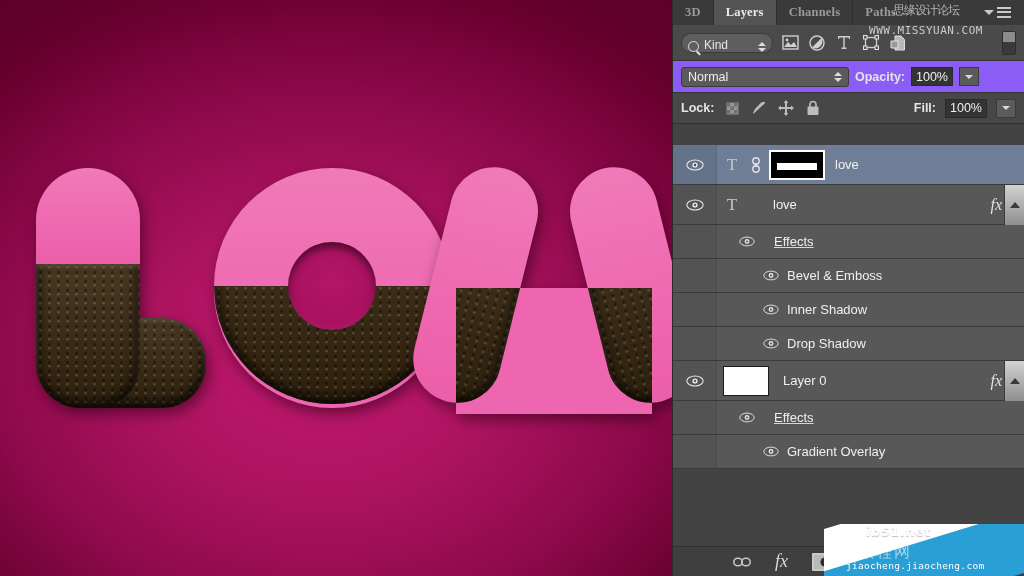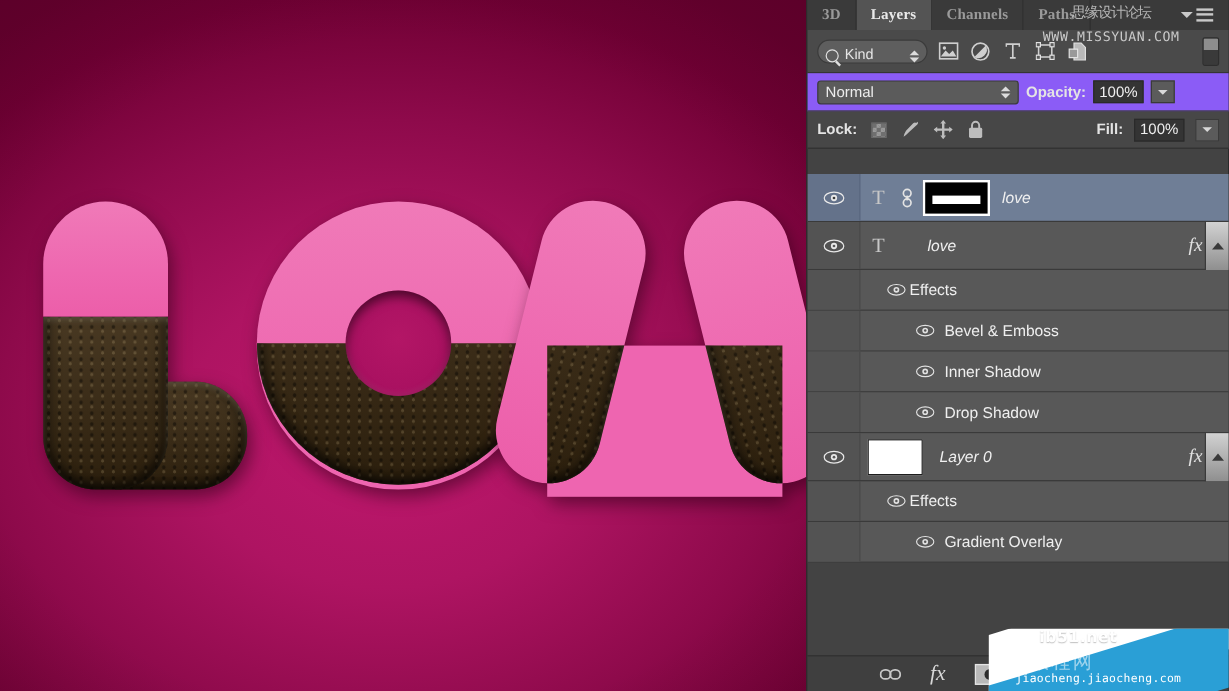--- a/index.html
+++ b/index.html
@@ -154,33 +154,33 @@
     background-size:7px 7px;background-position:0 0,3.5px 3.5px;border:1px solid #6a6a6a;}
 
   
   #layerlist{position:absolute;left:0;top:145px;right:0;bottom:30px;background:#434343;overflow:hidden;}
   .lrow{display:flex;align-items:center;height:40px;border-bottom:1px solid #3a3a3a;position:relative;background:#585858;}
   .lrow.sel{background:#6f7e96;}
   .eyecell{width:44px;height:100%;display:flex;align-items:center;justify-content:center;border-right:1px solid #4a4a4a;background:#535353;}
   .lrow.sel .eyecell{background:#64728a;border-right-color:#5a687f;}
   .eye{width:18px;height:12px;}
   .tico{width:30px;display:flex;align-items:center;justify-content:center;color:#c7c7c7;font-family:"Liberation Serif",serif;font-size:17px;}
-  .lname{padding-left:10px;font-size:13px;color:#f0f0f0;font-style:italic;}
+  .lname{padding-left:10px;font-size:13px;color:#f0f0f0;}
   .thumb{width:46px;height:30px;border:1px solid #1d1d1d;background:#fff;margin-left:6px;flex:none;}
   .maskthumb{width:56px;height:30px;background:#000;border:2px solid #ffffff;margin-left:4px;position:relative;flex:none;}
   .maskthumb::after{content:"";position:absolute;left:6px;top:11px;right:6px;height:7px;background:#fff;}
   .linkico{width:18px;display:flex;align-items:center;justify-content:center;color:#d8d8d8;}
   .fx{margin-left:auto;font-family:"Liberation Serif",serif;font-style:italic;font-size:16px;color:#e2e2e2;padding-right:2px;}
   .fxtri{width:20px;height:40px;background:linear-gradient(180deg,#d2d2d2,#8f8f8f);border-left:1px solid #3a3a3a;display:flex;align-items:center;justify-content:center;}
   .fxtri i{width:0;height:0;border-left:5px solid transparent;border-right:5px solid transparent;border-bottom:6px solid #3a3a3a;}
   .erow{display:flex;align-items:center;height:34px;background:#585858;border-bottom:1px solid #3a3a3a;}
   .erow .eyecell{background:#535353;}
   .erow .etext{font-size:13px;color:#efefef;}
   .eyesm{width:16px;height:11px;}
-  .indent1{padding-left:22px;display:flex;align-items:center;gap:3px;}
+  .indent1{padding-left:22px;display:flex;align-items:center;gap:19px;text-decoration:underline;}
   .indent2{padding-left:46px;display:flex;align-items:center;gap:8px;}
   .listpad{background:#434343;}
 
   
   #bottombar{position:absolute;left:0;right:0;bottom:0;height:30px;background:#3f3f3f;border-top:1px solid #303030;
     display:flex;align-items:center;gap:24px;padding-left:60px;}
   .bico{color:#c7c7c7;display:flex;align-items:center;justify-content:center;}
 
   
   .wm{position:absolute;pointer-events:none;flex-direction:column;}

